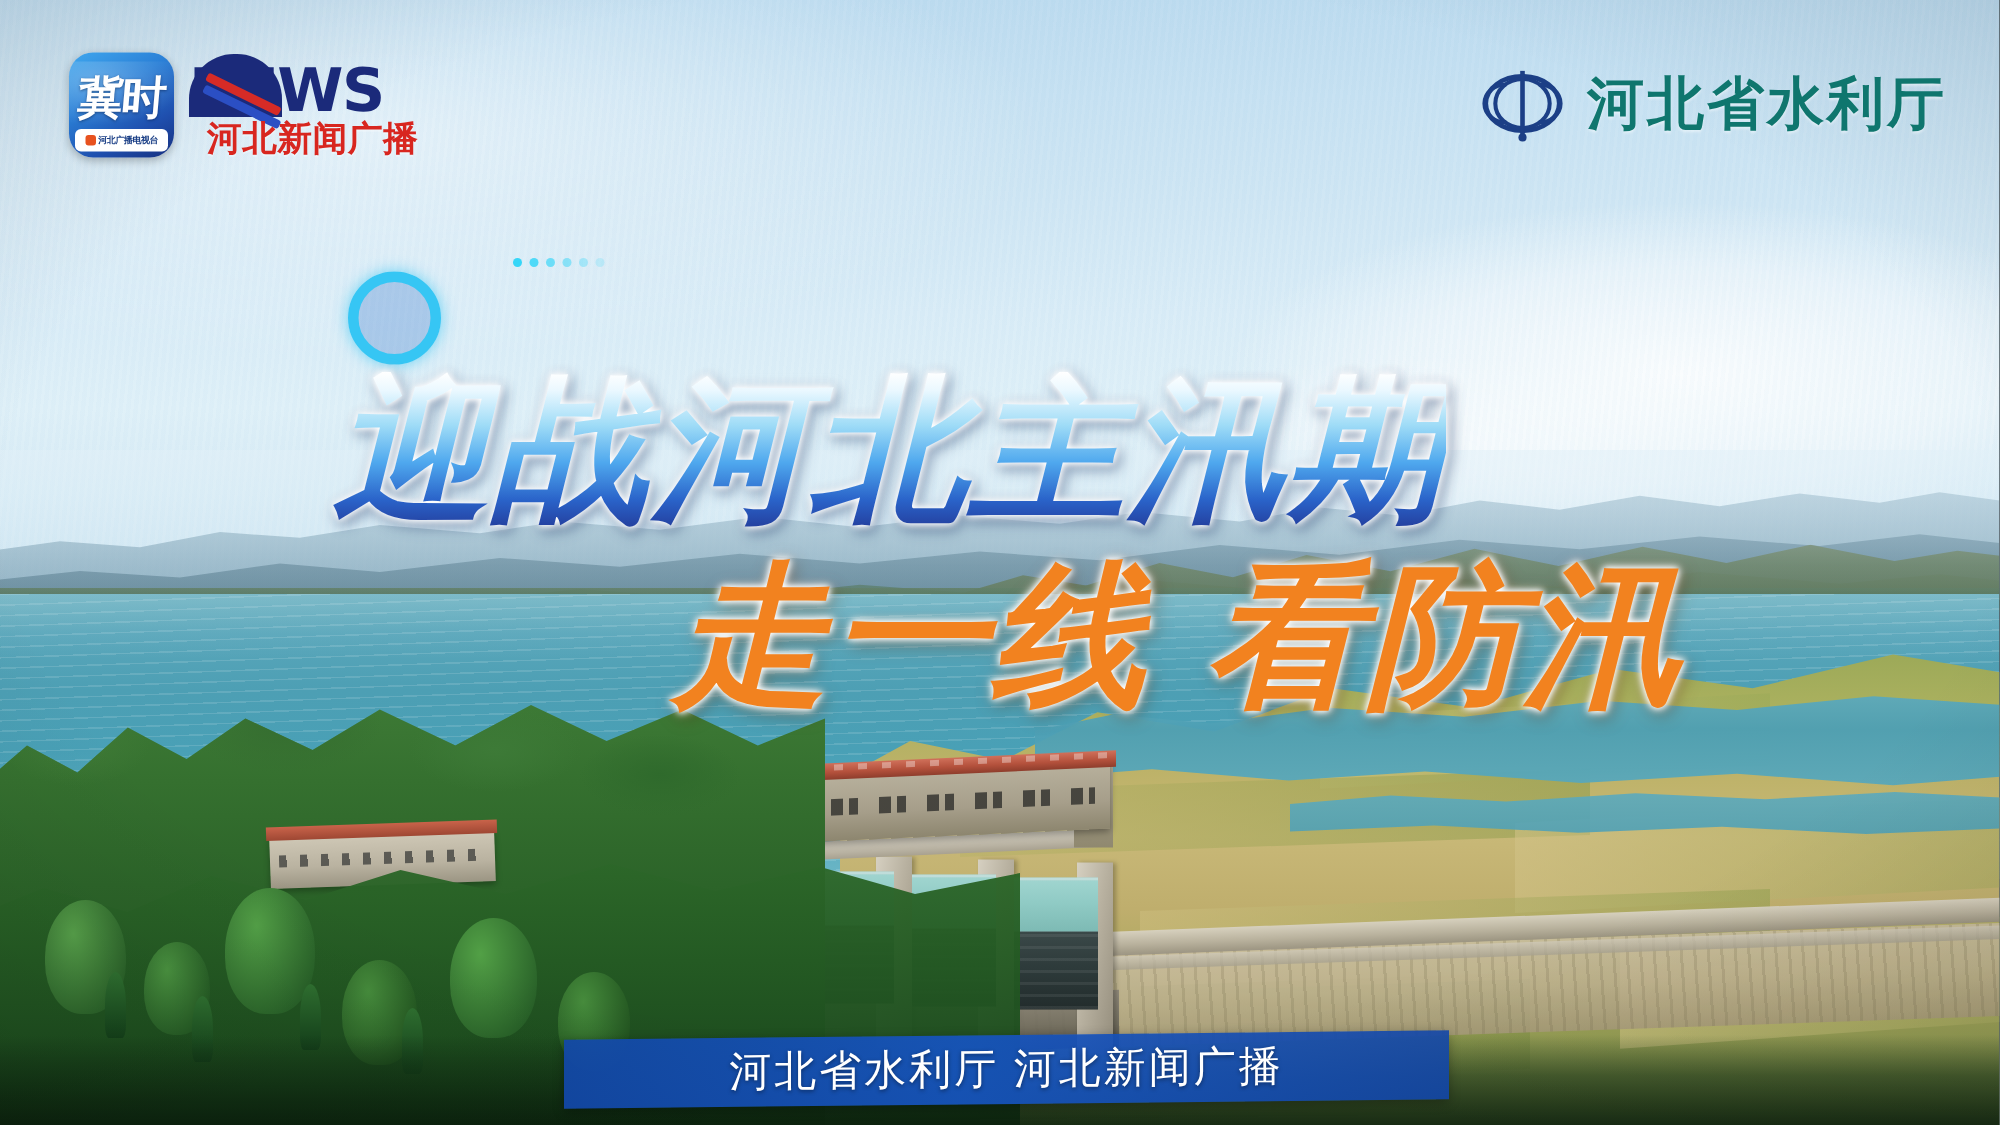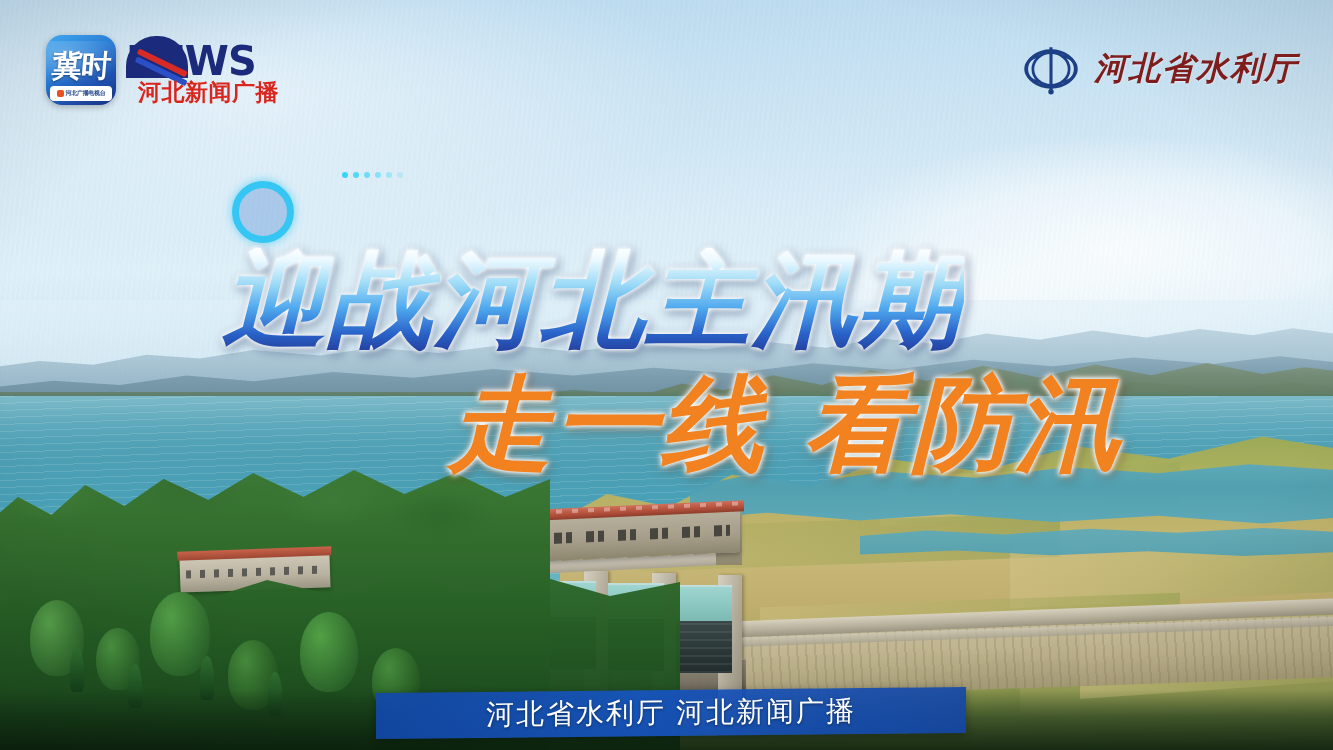--- a/index.html
+++ b/index.html
@@ -295,22 +295,22 @@
   .news-cn{
     position:absolute;left:0;top:46px;width:160px;
     color:#d8261f;font-size:23px;font-weight:700;letter-spacing:.5px;line-height:24px;
     text-shadow:0 1px 0 rgba(255,255,255,.35);
     margin-left:12px;
   }
 
   .logo-right{position:absolute;right:35px;top:40px;display:flex;align-items:center;gap:14px;}
   .mwr-mark{width:58px;height:58px;}
   .mwr-txt{
-    color:#7f1d1d;font-size:32px;font-weight:600;letter-spacing:2px;
-    text-shadow:0 1px 2px rgba(255,255,255,.5);white-space:nowrap;font-style:italic;
+    color:#0f766e;font-size:38px;font-weight:600;letter-spacing:2px;
+    text-shadow:0 1px 2px rgba(255,255,255,.5);white-space:nowrap;
   }
 
   
   .badge-wrap{position:absolute;left:232px;top:172px;width:222px;height:66px;}
   .badge-ring{
     position:absolute;left:0;top:9px;width:48px;height:48px;border-radius:50%;
     border:7px solid #36c6f4;box-shadow:0 0 10px rgba(54,198,244,.7);
     background:rgba(20,90,190,.25);
   }
   .badge-pill{

